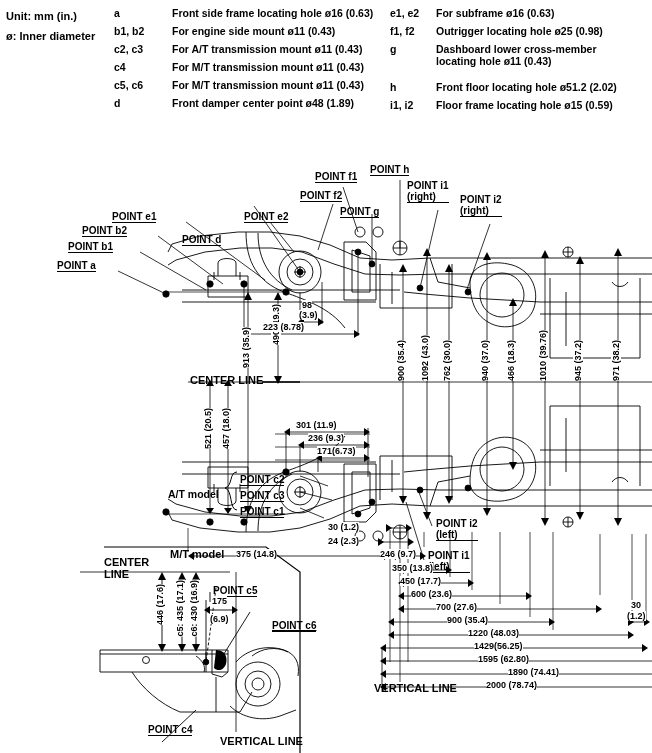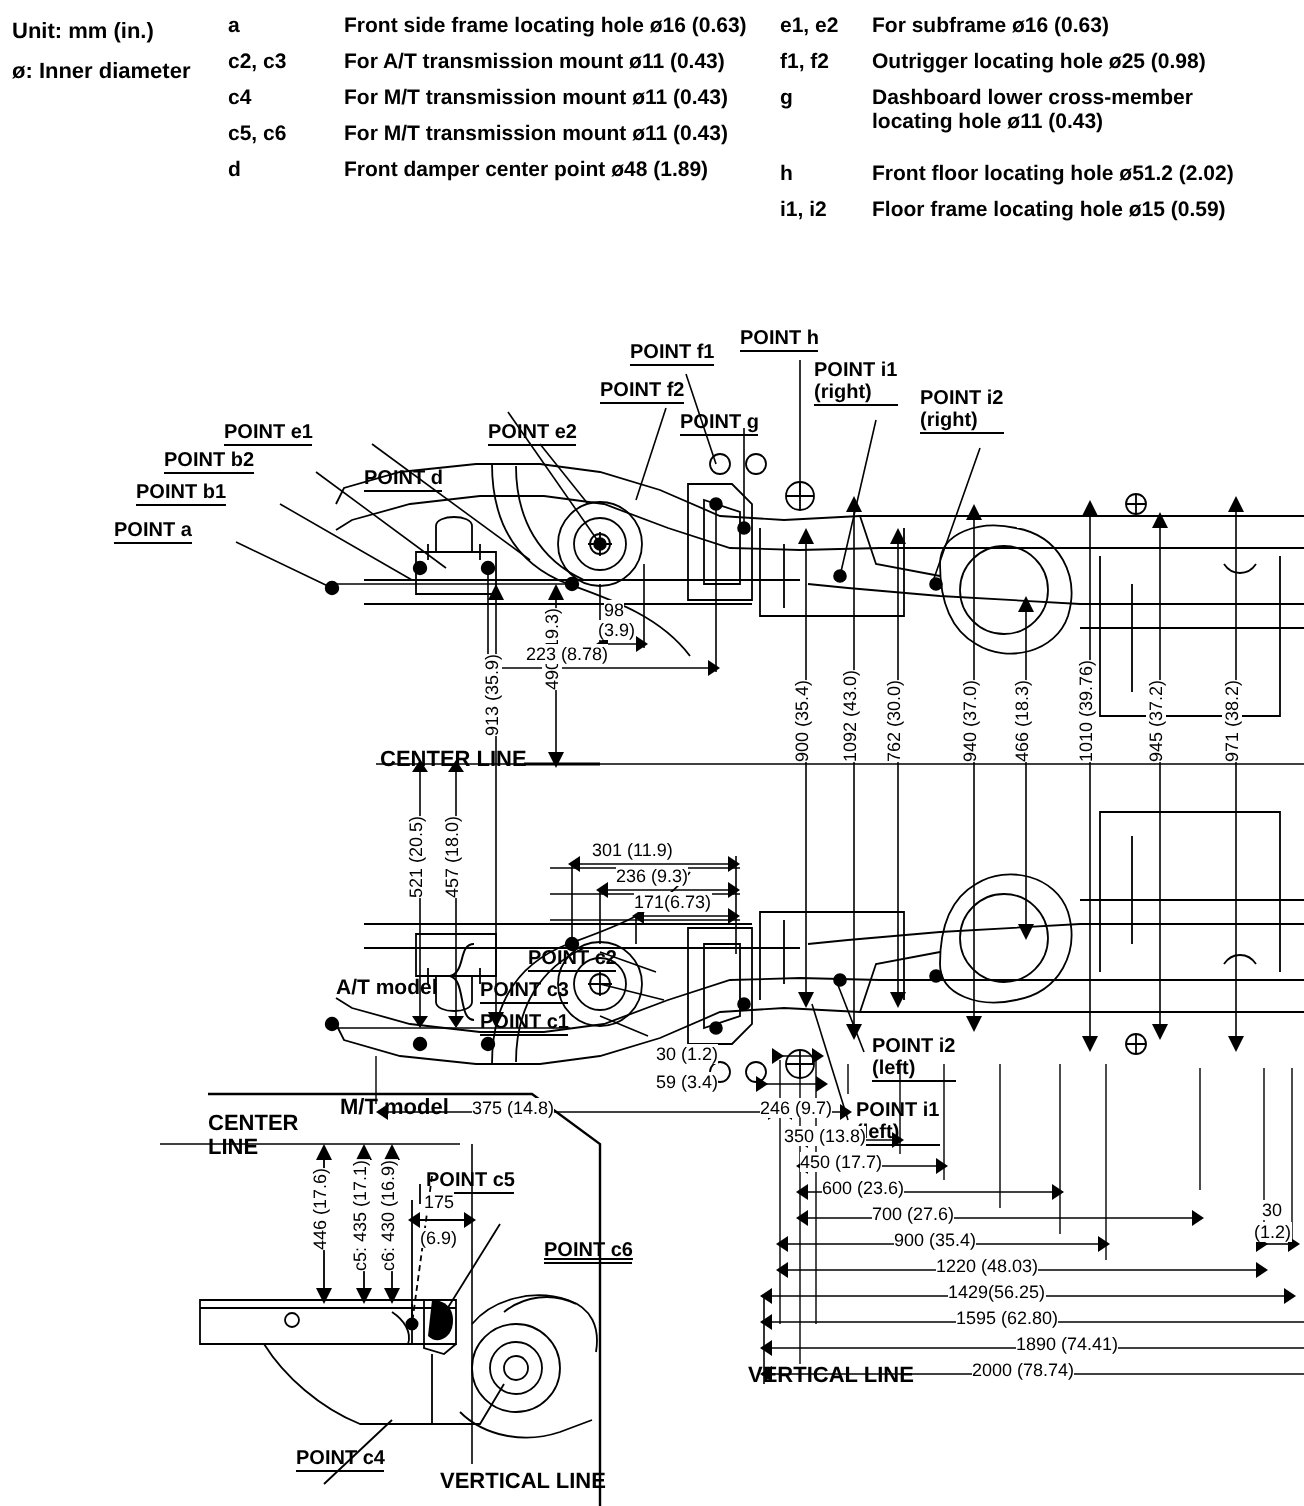--- a/index.html
+++ b/index.html
@@ -60,21 +60,21 @@
     position: absolute;
     font-size: 10px;
     font-weight: bold;
     white-space: nowrap;
     line-height: 11px;
   }
   .lbl.u { border-bottom: 1.4px solid #000; padding-bottom: 0px; }
   .dim {
     position: absolute;
     font-size: 9px;
-    font-weight: normal;
+    font-weight: bold;
     white-space: nowrap;
     background: #fff;
     line-height: 10px;
   }
   .dim.vert {
     writing-mode: vertical-rl;
     transform: rotate(180deg);
     text-align: center;
   }
   .big { font-size: 11px; }
@@ -87,20 +87,24 @@
   <div class="legend-units">
     <div>Unit: mm (in.)</div>
     <div>ø: Inner diameter</div>
   </div>
 
   <table class="legend-table">
       <tbody>
     <tr>
       <td class="key">a</td>
       <td class="desc">Front side frame locating hole ø16 (0.63)</td>
+    </tr>
+    <tr>
+      <td class="key">b1, b2</td>
+      <td class="desc">For engine side mount ø11 (0.43)</td>
     </tr>
     <tr>
       <td class="key">c2, c3</td>
       <td class="desc">For A/T transmission mount ø11 (0.43)</td>
     </tr>
     <tr>
       <td class="key">c4</td>
       <td class="desc">For M/T transmission mount ø11 (0.43)</td>
     </tr>
     <tr>
@@ -508,21 +512,21 @@
   <div style="position:absolute; left:436px; top:386px;">
     <div class="lbl" style="position:static;">POINT i2</div>
     <div class="lbl u" style="position:static;">(left)</div>
   </div>
   <div style="position:absolute; left:428px; top:418px;">
     <div class="lbl" style="position:static;">POINT i1</div>
     <div class="lbl u" style="position:static;">(left)</div>
   </div>
 
   <div class="lbl" style="left:168px; top:357px; font-size:10.5px;">A/T model</div>
-  <div class="lbl u" style="left:240px; top:342px;margin-left:24px;">POINT c2</div>
+  <div class="lbl u" style="left:240px; top:342px;">POINT c2</div>
   <div class="lbl u" style="left:240px; top:358px;">POINT c3</div>
   <div class="lbl u" style="left:240px; top:374px;">POINT c1</div>
   <svg width="60" height="60" style="left:223px; top:338px;">
     <path d="M14 2 C6 2, 10 16, 2 18 C10 20, 6 40, 14 40" fill="none" stroke="#000" stroke-width="1"></path>
   </svg>
   <svg width="40" height="50" style="left:298px; top:340px;">
     <path d="M2 4 L30 14 M2 20 L34 28 M2 36 L26 46" fill="none" stroke="#000" stroke-width="0.8"></path>
   </svg>
 
   <div class="lbl big" style="left:190px; top:243px;">CENTER LINE</div>
@@ -551,21 +555,21 @@
   <div class="dim vert" style="left:611px; top:208px;">971 (38.2)</div>
 
   <div class="dim" style="left:302px; top:168px;">98</div>
   <div class="dim" style="left:299px; top:178px;">(3.9)</div>
   <div class="dim" style="left:263px; top:190px;">223 (8.78)</div>
   <div class="dim" style="left:296px; top:288px;">301 (11.9)</div>
   <div class="dim" style="left:308px; top:301px;">236 (9.3)</div>
   <div class="dim" style="left:317px; top:314px;">171(6.73)</div>
 
   <div class="dim" style="left:328px; top:390px;">30 (1.2)</div>
-  <div class="dim" style="left:328px; top:404px;">59 (3.4)</div>
+  <div class="dim" style="left:328px; top:404px;">24 (2.3)</div>
   <div class="dim" style="left:236px; top:417px;">375 (14.8)</div>
   <div class="dim" style="left:380px; top:417px;">246 (9.7)</div>
   <div class="dim" style="left:392px; top:431px;">350 (13.8)</div>
   <div class="dim" style="left:400px; top:444px;">450 (17.7)</div>
   <div class="dim" style="left:411px; top:457px;">600 (23.6)</div>
   <div class="dim" style="left:436px; top:470px;">700 (27.6)</div>
   <div class="dim" style="left:447px; top:483px;">900 (35.4)</div>
   <div class="dim" style="left:468px; top:496px;">1220 (48.03)</div>
   <div class="dim" style="left:474px; top:509px;">1429(56.25)</div>
   <div class="dim" style="left:478px; top:522px;text-align:center;">1595 (62.80)</div>

